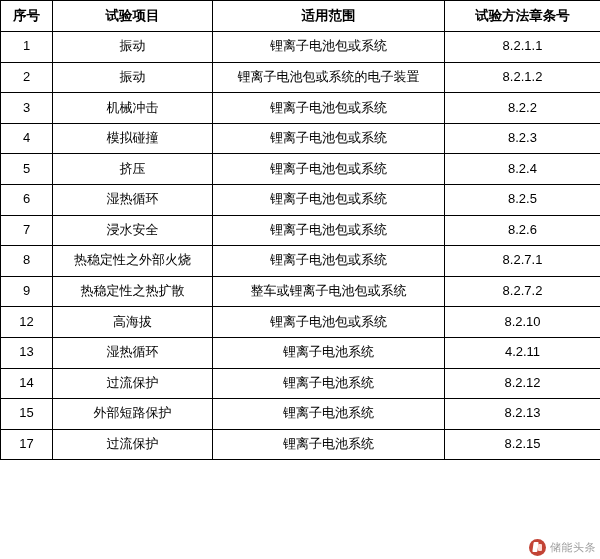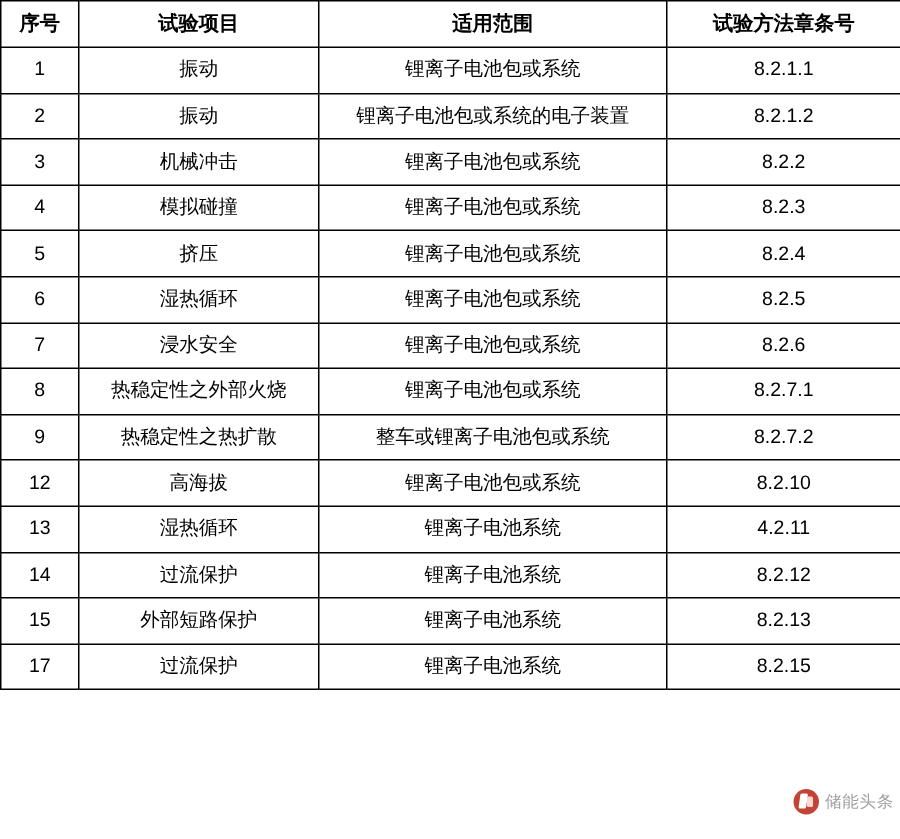--- a/index.html
+++ b/index.html
@@ -48,21 +48,21 @@
   col.c1 { width: 160px; }
   col.c2 { width: 232px; }
   col.c3 { width: 156px; }
   td.col-idx { font-size: 13px; }
   td.col-name { font-size: 13.5px; margin-left: 31px; }
   td.col-scope { font-size: 13px; font-family: Liberation Serif, serif; }
   td.col-clause { font-size: 13px; }
   .watermark {
     position: absolute;
     right: 4px;
-    bottom: 16px;
+    bottom: 3px;
     display: flex;
     align-items: center;
     gap: 4px;
     opacity: 0.95;
   }
   .wm-badge {
     width: 17px;
     height: 17px;
     border-radius: 50%;
     background: #c0392b;

